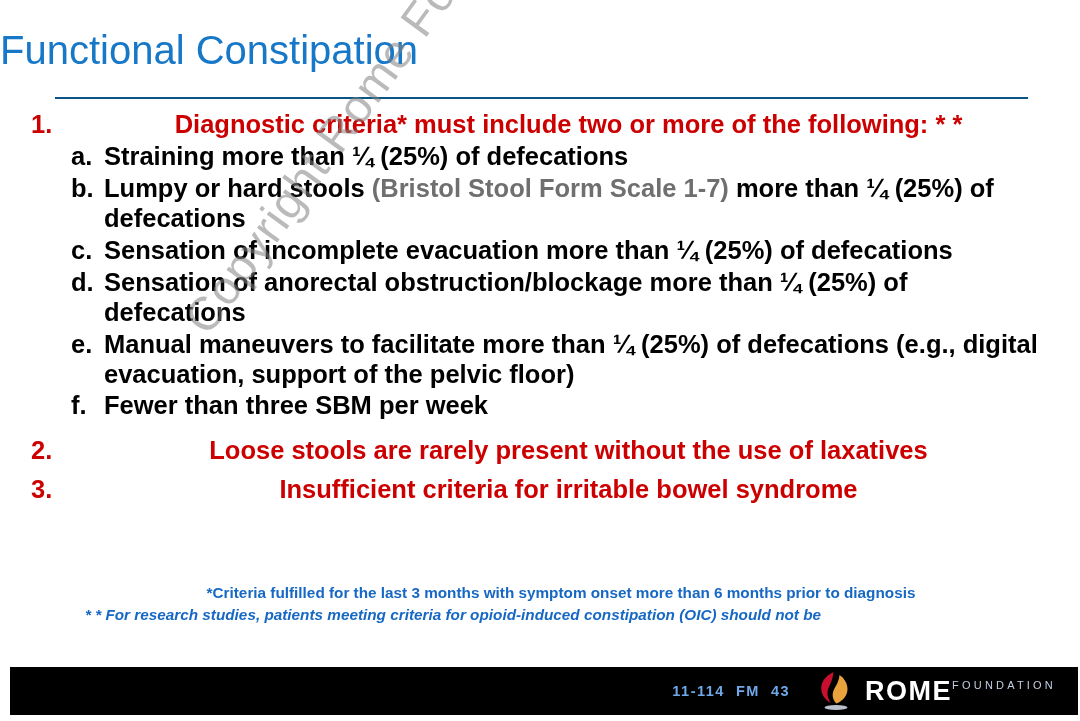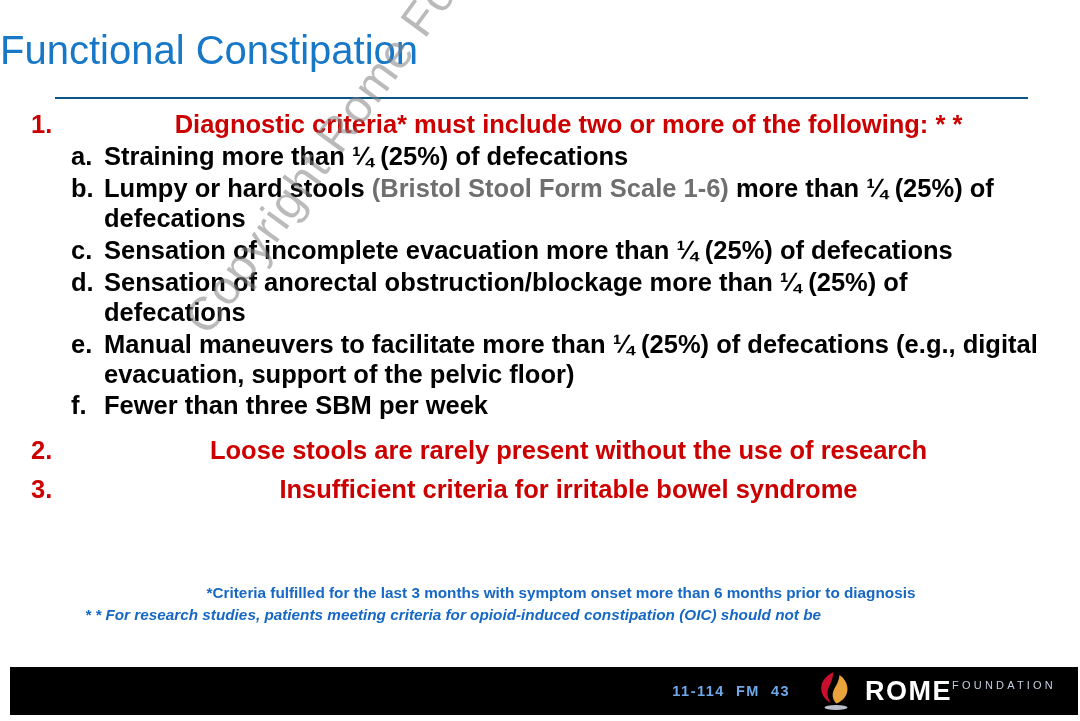--- a/index.html
+++ b/index.html
@@ -207,21 +207,21 @@
 
     <div class="sublist">
 
       <div class="sub-item">
         <span class="marker">a.</span>
         <span class="txt"><span>Straining more than ¼ (25%) of defecations</span></span>
       </div>
 
       <div class="sub-item">
         <span class="marker">b.</span>
-        <span class="txt"><span>Lumpy or hard stools </span><span class="gray">(Bristol Stool Form Scale 1-6)</span><span> more than ¼ (25%) of defecations</span></span>
+        <span class="txt"><span>Lumpy or hard stools </span><span class="gray">(Bristol Stool Form Scale 1-7)</span><span> more than ¼ (25%) of defecations</span></span>
       </div>
 
       <div class="sub-item">
         <span class="marker">c.</span>
         <span class="txt"><span>Sensation of incomplete evacuation more than ¼ (25%) of defecations</span></span>
       </div>
 
       <div class="sub-item">
         <span class="marker">d.</span>
         <span class="txt"><span>Sensation of anorectal obstruction/blockage more than ¼ (25%) of defecations</span></span>
@@ -236,21 +236,21 @@
         <span class="marker">f.</span>
         <span class="txt"><span>Fewer than three SBM per week</span></span>
       </div>
 
     </div>
 
     <div class="spacer-2"></div>
 
     <div class="num-item">
       <span class="marker">2.</span>
-      <span class="txt">Loose stools are rarely present without the use of research</span>
+      <span class="txt">Loose stools are rarely present without the use of laxatives</span>
     </div>
 
     <div class="spacer-3"></div>
 
     <div class="num-item">
       <span class="marker">3.</span>
       <span class="txt">Insufficient criteria for irritable bowel syndrome</span>
     </div>
 
   </div>

